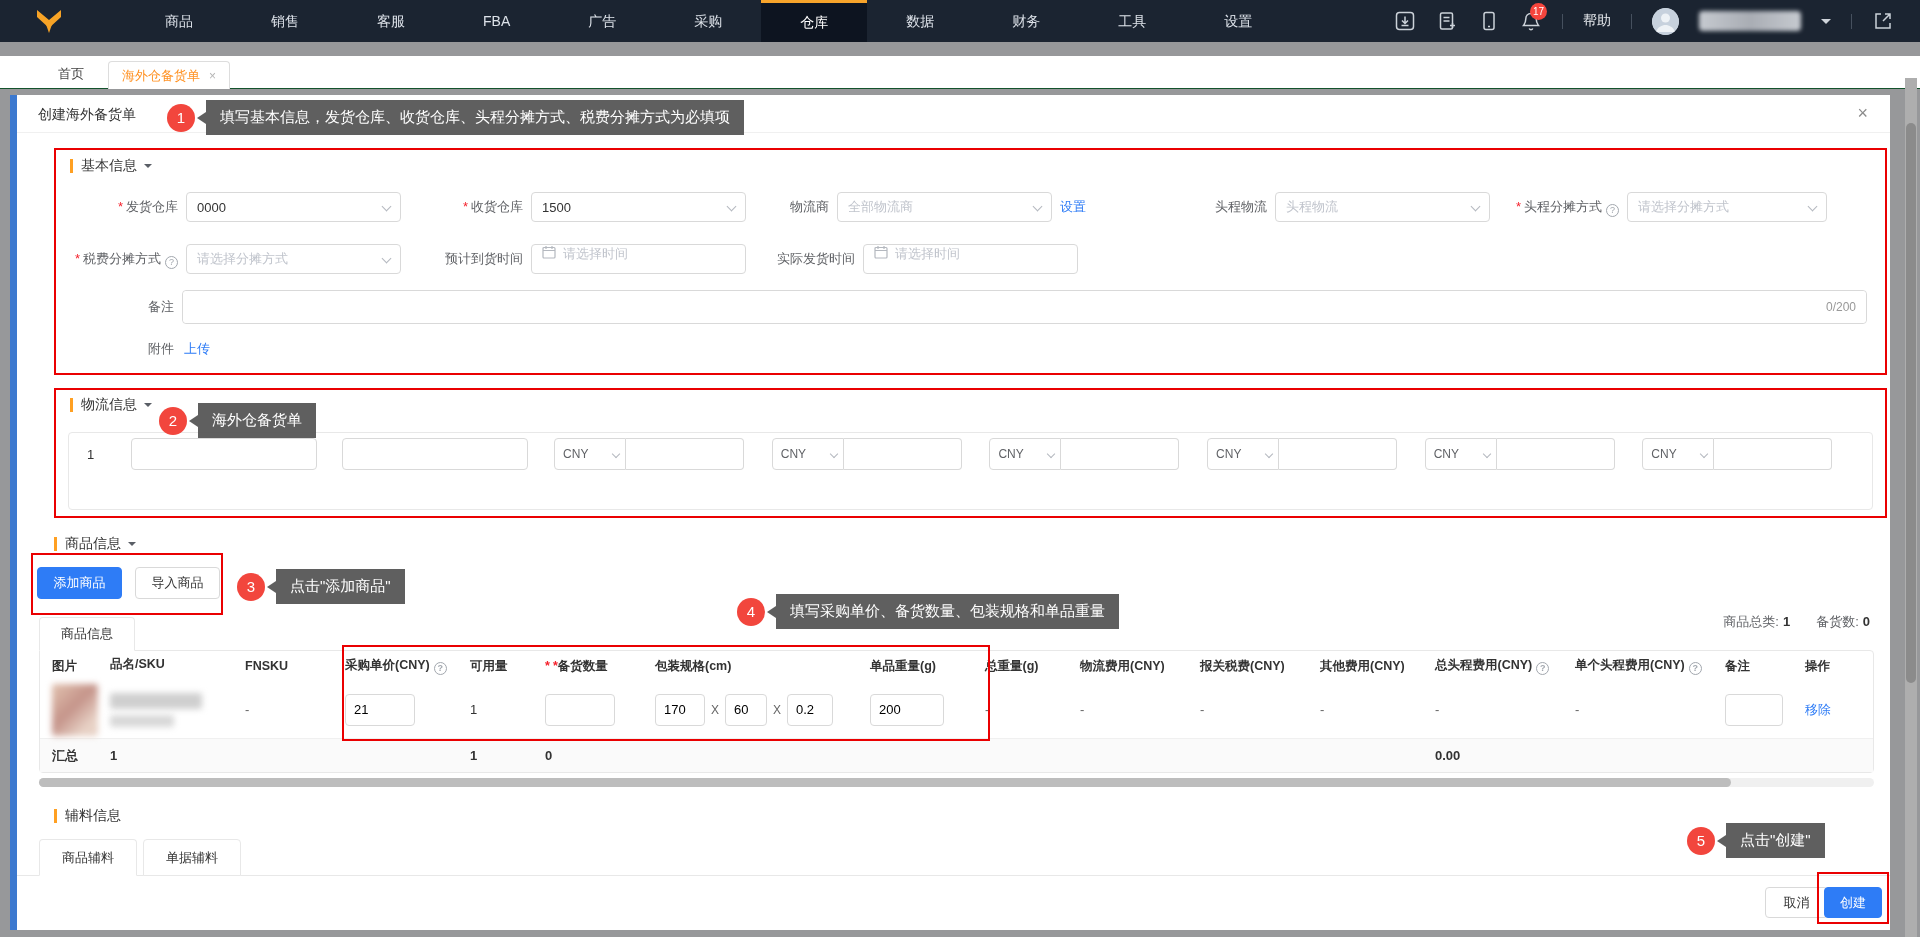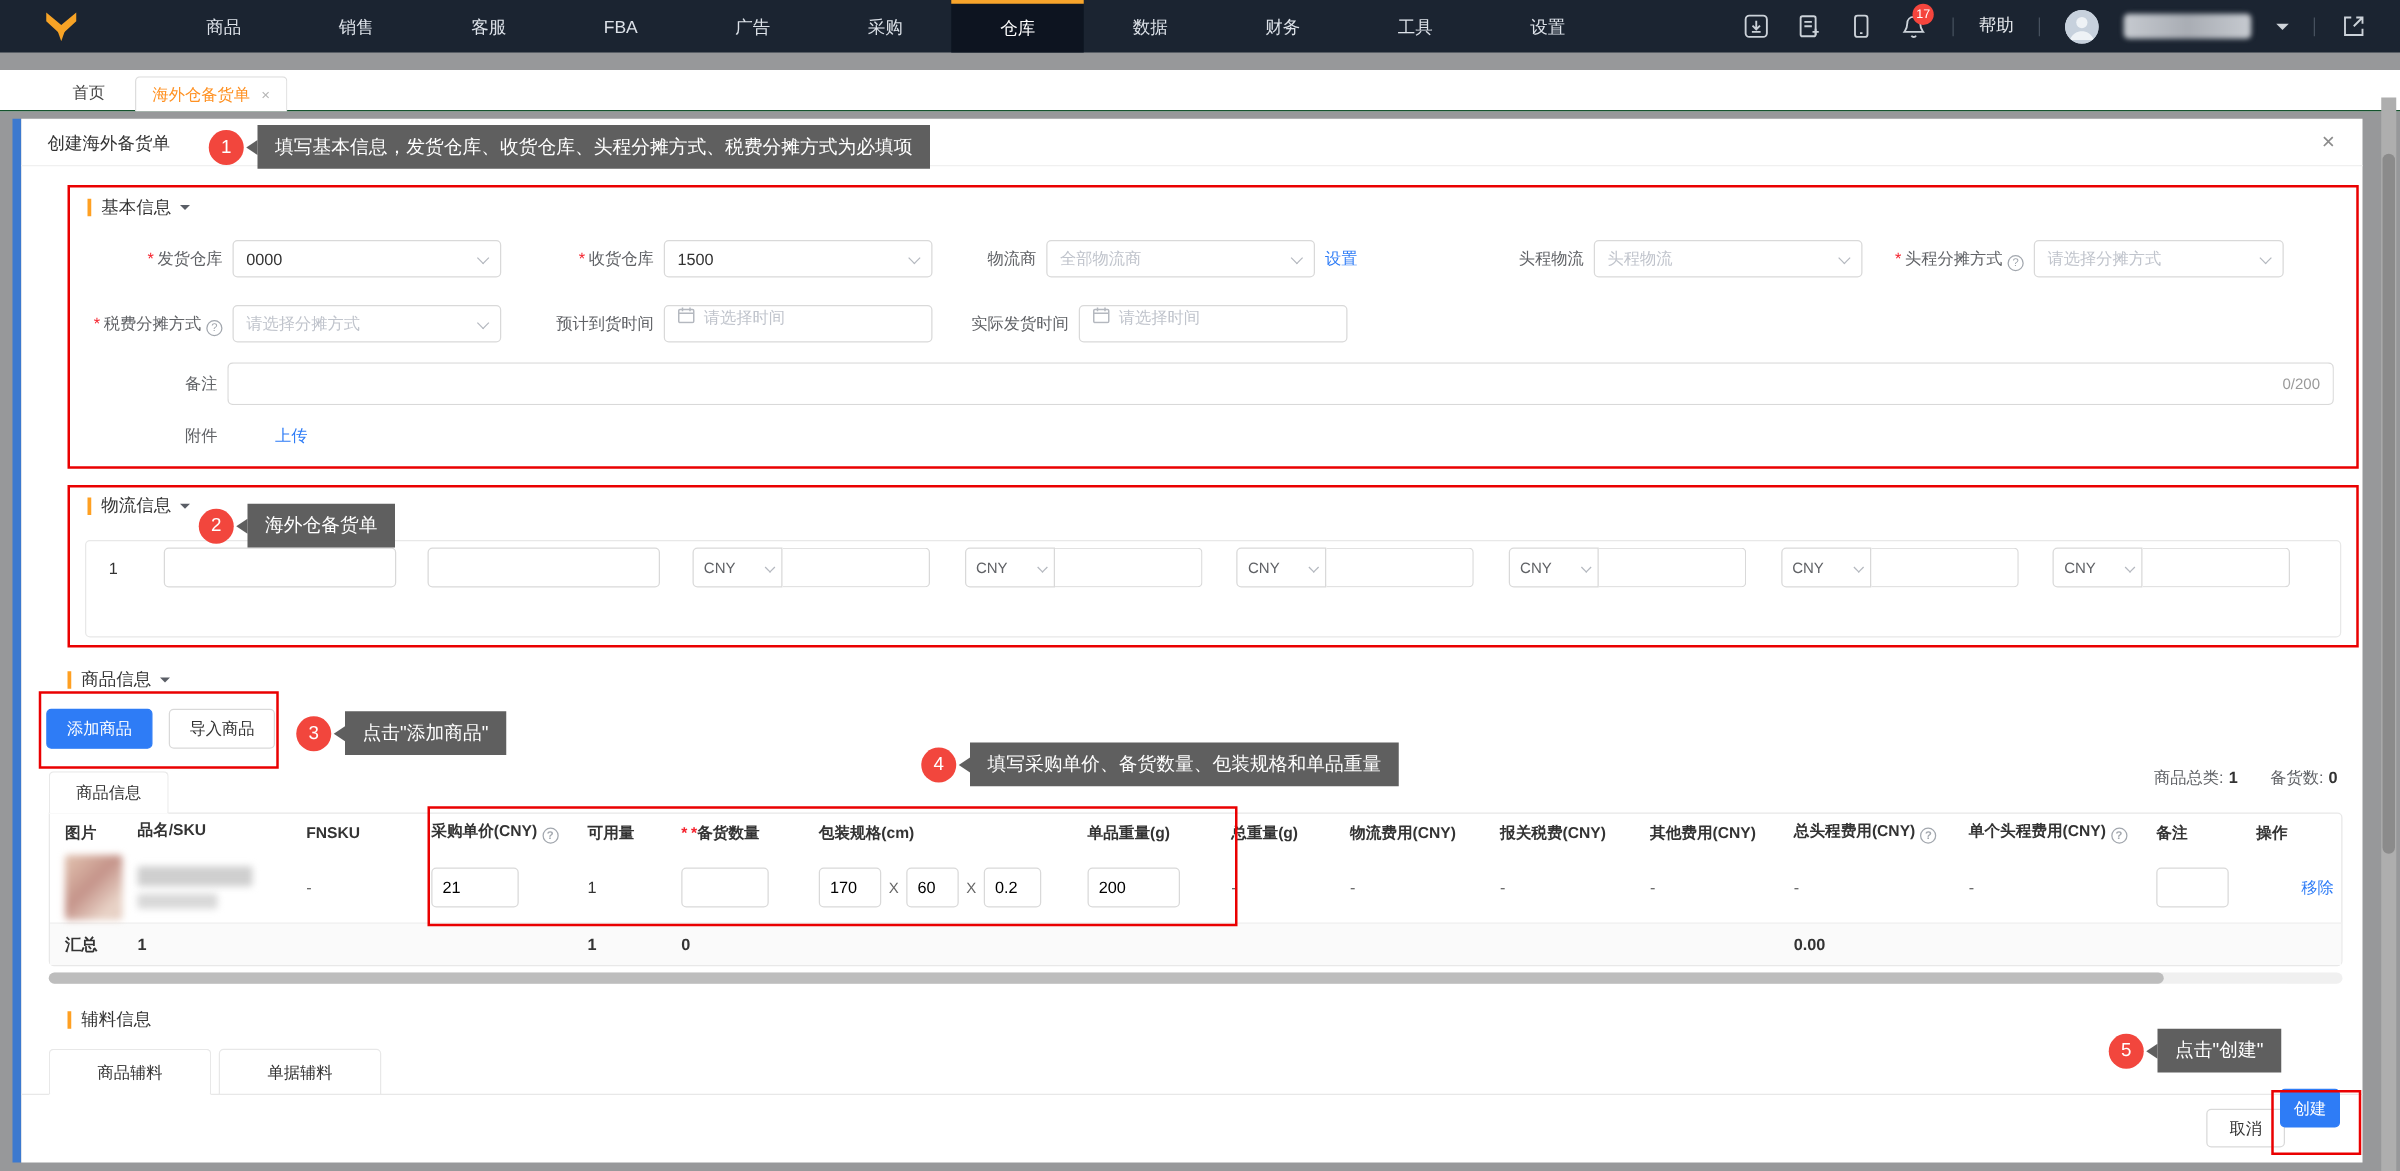--- a/index.html
+++ b/index.html
@@ -52,21 +52,21 @@
   .sec-bar { width:3px; height:14px; background:#ffa022; margin-right:8px; }
   .caret-d { width:0; height:0; border:4px solid transparent; border-top-color:#5a5e66; margin-left:7px; margin-top:4px; }
   .lbl { font-size:13px; color:#606266; white-space:nowrap; text-align:right; }
   .req::before { content:'*'; color:#f5222d; margin-right:3px; }
   .info-ic { display:inline-block; width:13px; height:13px; border:1px solid #a2a7ae; color:#a2a7ae; border-radius:50%; font-size:9px; line-height:11px; text-align:center; margin-left:4px; vertical-align:-2px; }
   .sel { height:30px; border:1px solid #d9d9d9; border-radius:4px; background:#fff; display:flex; align-items:center; padding:0 24px 0 10px; position:relative; font-size:13px; color:#333; cursor:pointer; }
   .sel .chev { position:absolute; right:10px; top:10px; width:7px; height:7px; border-right:1px solid #b4b8bf; border-bottom:1px solid #b4b8bf; transform:rotate(45deg); }
   .ph { color:#c0c4cc !important; }
   .tinp { height:30px; border:1px solid #d9d9d9; border-radius:4px; padding:0 9px; font-size:13px; color:#333; outline:none; background:#fff; }
   .tinp::placeholder { color:#c0c4cc; }
-  .blue-link { color:#2e7cf6; font-size:13px; cursor:pointer; white-space:nowrap;margin-left:36px; }
+  .blue-link { color:#2e7cf6; font-size:13px; cursor:pointer; white-space:nowrap; }
 
   
   .sec-basic { position:absolute; left:37px; top:53px; width:1833px; height:227px; padding:9px 20px 0 16px; }
   .b-grid { display:grid; grid-template-columns:345px 352px 392px 352px 356px; margin-top:17px; }
   .b-grid2 { margin-top:22px; }
   .b-cell { display:flex; align-items:center; }
   .b-cell .lbl { width:108px; margin-right:8px; }
   .b-cell .lbl.w60 { width:62px; }
   .b-cell .sel, .b-cell .dateinp { width:215px; }
   .dateinp { height:30px; border:1px solid #d9d9d9; border-radius:4px; display:flex; align-items:flex-start; padding:0 10px; gap:7px; font-size:13px; }
@@ -119,27 +119,27 @@
   .sku-blur { width:92px; height:16px; border-radius:2px; background:#cfcfcf; filter:blur(3px); }
   .sku-blur2 { width:64px; height:12px; border-radius:2px; background:#d8d8d8; filter:blur(3px); margin-top:6px; }
   .cell-inp { height:32px; border:1px solid #d9d9d9; border-radius:4px; outline:none; padding:0 8px; font-size:13px; background:#fff; }
   .dim-sep { margin:0 6px; color:#666; font-size:12px; }
   .h-scroll { position:absolute; left:22px; top:683px; width:1835px; height:9px; background:#f0f0f0; border-radius:5px; }
   .h-thumb { position:absolute; left:0; top:0; width:1692px; height:9px; background:#bdbdbd; border-radius:5px; cursor:pointer; }
 
   
   .aux-title { position:absolute; left:37px; top:712px; }
   .aux-tabs { position:absolute; left:22px; top:744px; display:flex; z-index:5; }
-  .aux-tab { height:37px; border:1px solid #e8e8e8; border-radius:4px 4px 0 0; background:#fff; padding:0 38px; display:flex; align-items:center; font-size:13px; color:#333; cursor:pointer; margin-right:6px; }
+  .aux-tab { height:37px; border:1px solid #e8e8e8; border-radius:4px 4px 0 0; background:#fff; padding:0 22px; display:flex; align-items:center; font-size:13px; color:#333; cursor:pointer; margin-right:6px; }
   .aux-tab.on { border-bottom:1px solid #fff; }
   .foot-line { position:absolute; left:0; right:0; top:780px; border-top:1px solid #e8e8e8; }
 
   
   .cancel-btn { position:absolute; left:1748px; top:792px; width:63px; height:31px; }
-  .create-btn { position:absolute; left:1807px; top:776px; width:48px; height:31px; }
+  .create-btn { position:absolute; left:1807px; top:792px; width:58px; height:31px; }
 </style>
 </head>
 <body>
 
 <div class="nav">
   <svg class="logo" viewBox="0 0 28 28">
     <path d="M2 3 L14 13 L26 3 L26 10 L14 21 L2 10 Z" fill="#f7a326"></path>
     <path d="M8.5 3 L14 7.5 L19.5 3 L19.5 6.5 L14 11.5 L8.5 6.5 Z" fill="#1b2431"></path>
     <path d="M10.5 16 L17.5 16 L14 26 Z" fill="#f7a326"></path>
   </svg>

